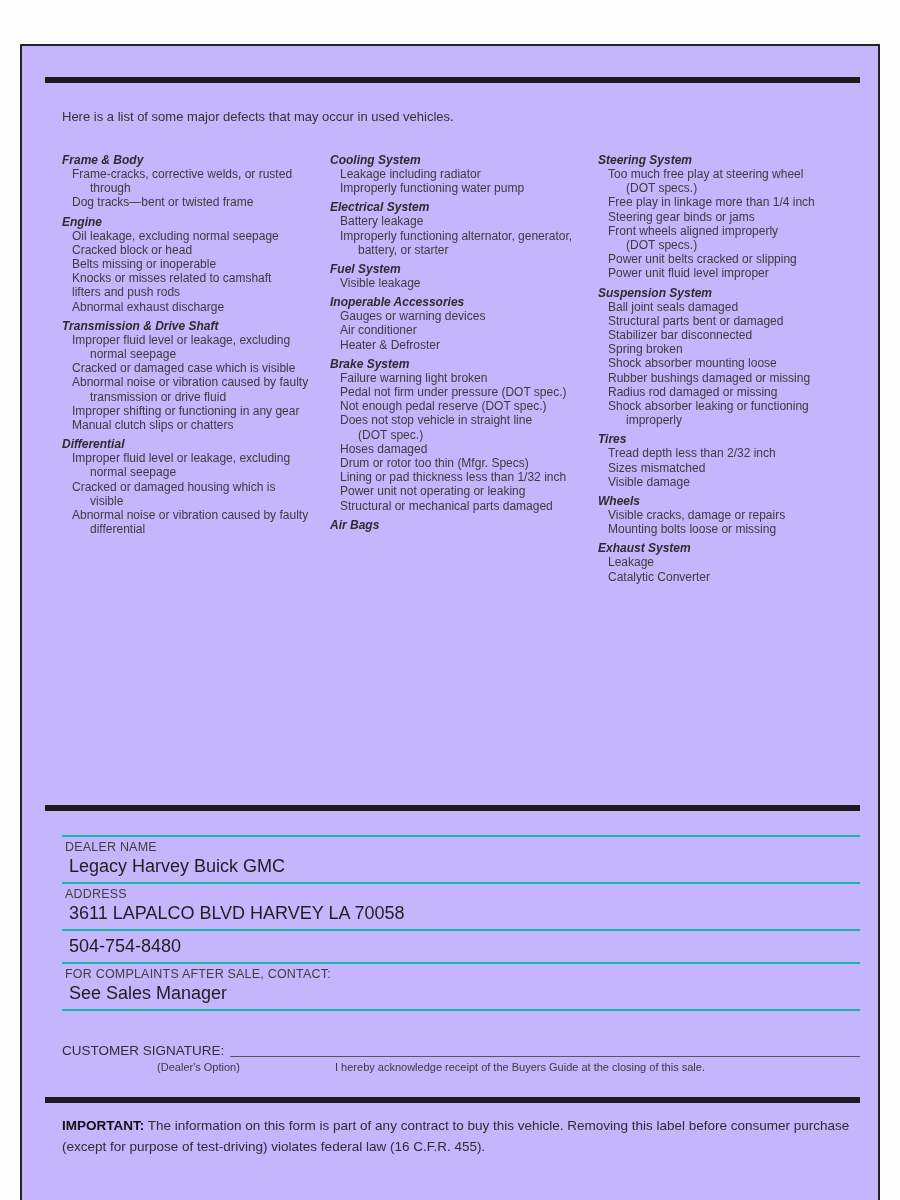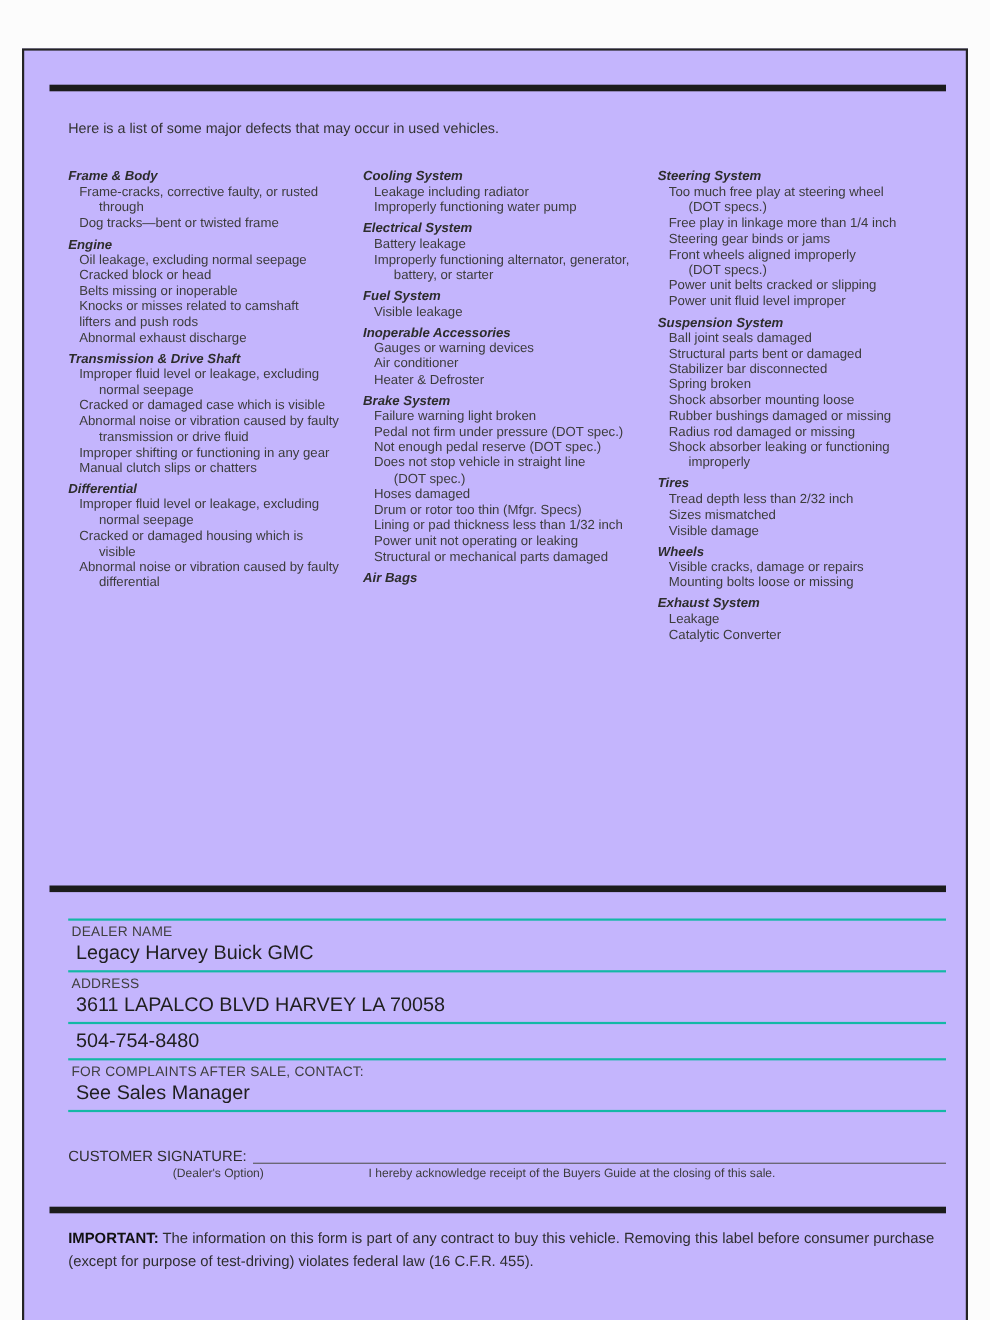--- a/index.html
+++ b/index.html
@@ -20,21 +20,21 @@
   .category:first-child{margin-top:0;}
   .item-line{font-size:12px;line-height:14.2px;padding-left:10px;color:#3c3c3c;}
   .item-line.cont{padding-left:28px;}
   .dealer{margin:24px 18px 0 40px;}
   .field{border-top:2px solid #14b8a6;padding:3px 0 5px 3px;}
   .field-label{font-size:12.5px;color:#3f3f3f;letter-spacing:.2px;}
   .field-value{font-size:18px;color:#1f1f1f;padding:2px 0 0 4px;min-height:22px;}
   .tel-row{display:flex;}
   .tel-cell{width:393px;flex:0 0 auto;}
   .sig-block{margin:32px 18px 0 40px;}
-  .sig-row{display:flex;align-items:center;}
+  .sig-row{display:flex;align-items:flex-start;}
   .sig-label{font-size:13.5px;color:#2f2f2f;white-space:nowrap;}
   .sig-line{flex:1;border-bottom:1.5px solid #555;margin-left:6px;height:14px;}
   .sig-sub-row{display:flex;margin-top:3px;}
   .sig-sub{font-size:11px;color:#3c3c3c;width:273px;flex:0 0 auto;text-align:center;}
   .sig-ack{font-size:11px;color:#3c3c3c;}
   .bar.footer-bar{margin-top:24px;}
   .important{margin:12px 24px 0 40px;font-size:13.5px;line-height:21px;color:#2e2e2e;}
   .important b{color:#111;}
 </style>
 </head>
@@ -44,21 +44,21 @@
 
   <div class="bar top"></div>
 
   <div class="intro">Here is a list of some major defects that may occur in used vehicles.</div>
 
   <div class="columns">
     <div class="col">
         <div class="category">
           <div class="cat-heading">Frame &amp; Body</div>
           <div class="item">
-            <div class="item-line">Frame-cracks, corrective faulty, or rusted</div>
+            <div class="item-line">Frame-cracks, corrective welds, or rusted</div>
             <div class="item-line cont">through</div>
           </div>
           <div class="item">
             <div class="item-line">Dog tracks—bent or twisted frame</div>
           </div>
         </div>
         <div class="category">
           <div class="cat-heading">Engine</div>
           <div class="item">
             <div class="item-line">Oil leakage, excluding normal seepage</div>

